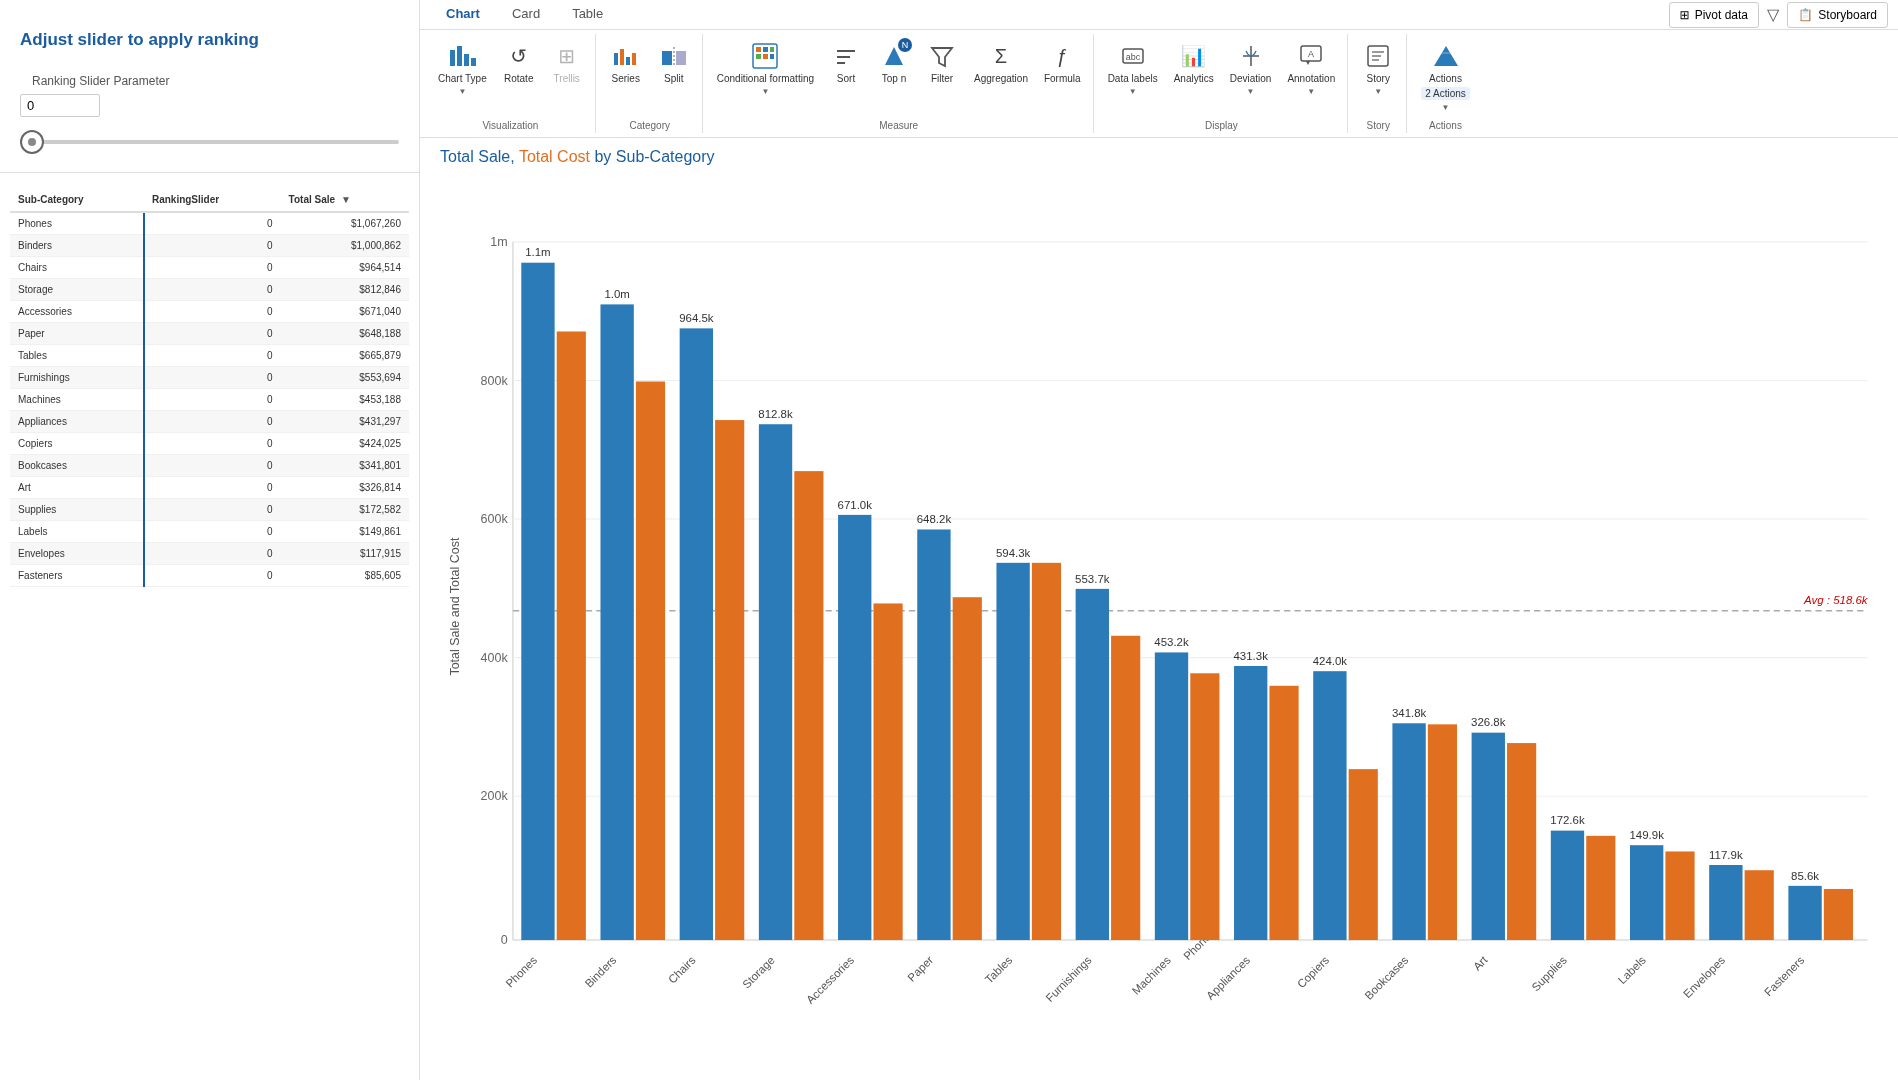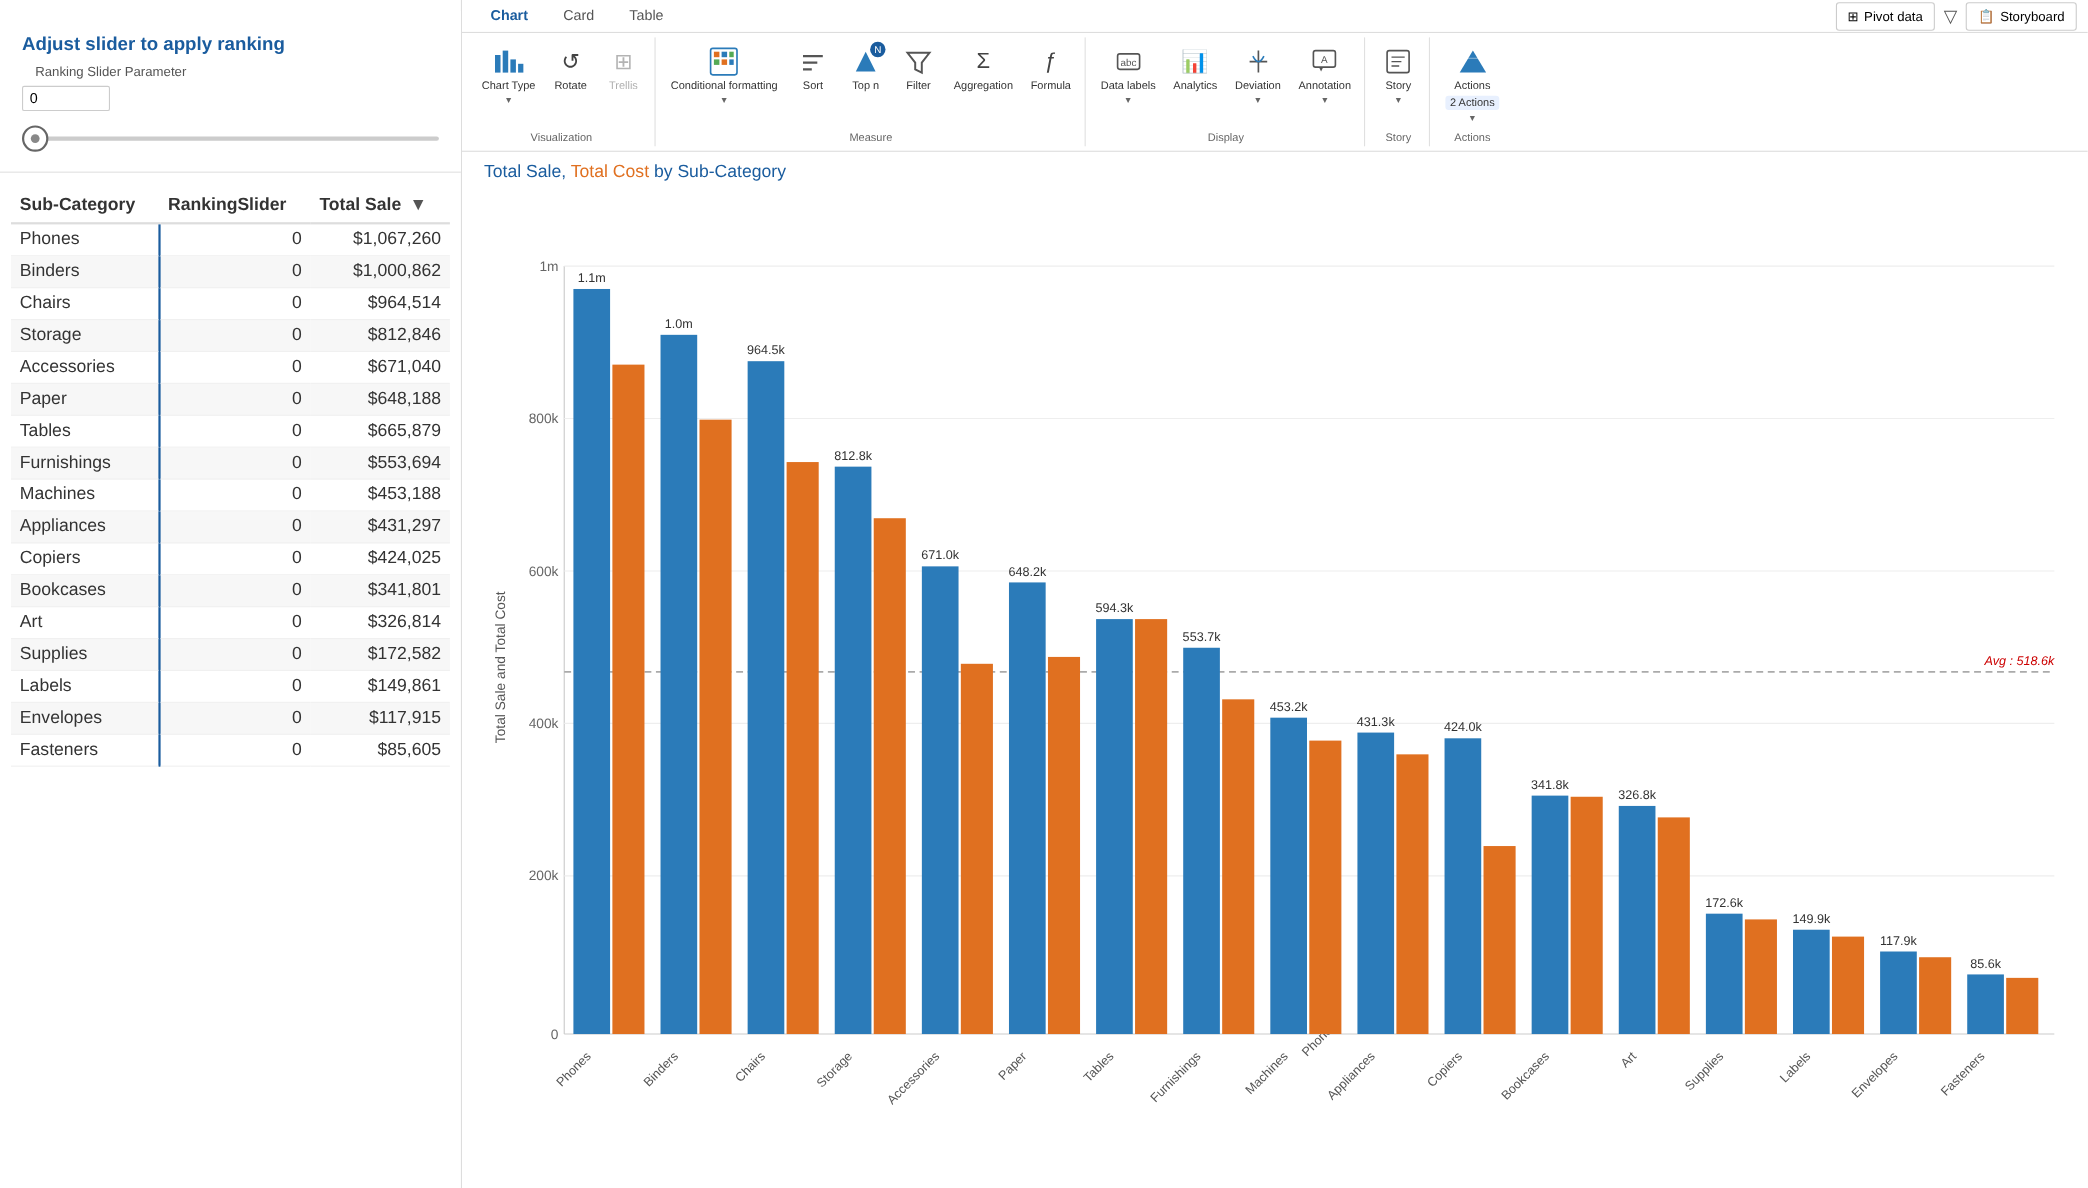--- a/index.html
+++ b/index.html
@@ -4,31 +4,31 @@
   <style>
     * { box-sizing: border-box; margin: 0; padding: 0; }
     body { font-family: 'Segoe UI', Arial, sans-serif; background: #f3f3f3; font-size: 13px; color: #333; overflow: hidden; }
 
     .app-container { display: flex; width: 1898px; height: 1080px; background: #fff; }
 
     
     .left-panel { width: 420px; min-width: 420px; background: #fff; border-right: 1px solid #ddd; display: flex; flex-direction: column; padding-top: 10px; }
 
     .slider-section { background: #fff; padding: 20px 20px 15px 20px; border-bottom: 1px solid #e0e0e0; margin-bottom: 10px; }
-    .slider-title { font-size: 17px; font-weight: 700; color: #1a5c9e; margin-bottom: 8px; }
+    .slider-title { font-size: 17px; font-weight: 700; color: #1a5c9e; margin-bottom: 24px; }
     .slider-label { font-size: 12px; color: #555; margin-bottom: 6px; margin-left: 12px; }
     .slider-input-box { width: 80px; border: 1px solid #ccc; padding: 3px 6px; font-size: 13px; border-radius: 2px; margin-bottom: 10px; }
     .slider-track-container { position: relative; height: 30px; display: flex; align-items: center; }
     .slider-track { width: 100%; height: 4px; background: #ccc; border-radius: 2px; position: relative; }
     .slider-thumb { width: 24px; height: 24px; background: #fff; border: 2px solid #666; border-radius: 50%; position: absolute; left: 0; top: 50%; transform: translateY(-50%); cursor: pointer; display: flex; align-items: center; justify-content: center; }
     .slider-thumb-inner { width: 8px; height: 8px; background: #888; border-radius: 50%; }
 
     
     .table-section { flex: 1; overflow-y: auto; padding: 5px 10px; }
-    .data-table { width: 100%; border-collapse: collapse; font-size: 16px; }
+    .data-table { width: 100%; border-collapse: collapse; font-size: 10px; }
     .data-table th { text-align: left; padding: 6px 8px; font-weight: 600; color: #333; border-bottom: 2px solid #ddd; background: #fff; }
     .data-table th.right { text-align: left; }
     .data-table td { padding: 5px 8px; border-bottom: 1px solid #f0f0f0; }
     .data-table td.right { text-align: right; }
     .data-table tr:nth-child(even) td { background: #f7f7f7; }
     .data-table tr.total-row td { font-weight: 700; border-top: 2px solid #333; background: #fff; }
     .col-divider { border-left: 2px solid #1a5c9e; }
     .sort-arrow { display: inline-block; margin-left: 3px; color: #555; }
 
     
@@ -233,20 +233,46 @@
           </div>
 
           <div class="toolbar-btn" style="opacity:0.4;">
             <div class="icon">⊞</div>
             <div class="btn-label">Trellis</div>
           </div>
         </div>
         <div class="toolbar-group-label">Visualization</div>
       </div>
 
+      <div class="toolbar-group">
+        <div class="toolbar-items">
+          <div class="toolbar-btn">
+            <div class="icon">
+              <svg width="26" height="26" viewBox="0 0 26 26">
+                <rect x="1" y="10" width="4" height="12" fill="#2b7bb9"></rect>
+                <rect x="7" y="6" width="4" height="16" fill="#e07020"></rect>
+                <rect x="13" y="14" width="4" height="8" fill="#2b7bb9"></rect>
+                <rect x="19" y="10" width="4" height="12" fill="#e07020"></rect>
+              </svg>
+            </div>
+            <div class="btn-label">Series</div>
+          </div>
+          <div class="toolbar-btn">
+            <div class="icon">
+              <svg width="26" height="26" viewBox="0 0 26 26">
+                <rect x="1" y="8" width="10" height="14" fill="#2b7bb9"></rect>
+                <rect x="15" y="8" width="10" height="14" fill="#aac"></rect>
+                <line x1="13" y1="4" x2="13" y2="22" stroke="#666" stroke-width="1" stroke-dasharray="2,2"></line>
+              </svg>
+            </div>
+            <div class="btn-label">Split</div>
+          </div>
+        </div>
+        <div class="toolbar-group-label">Category</div>
+      </div>
 
       <div class="toolbar-group">
         <div class="toolbar-items">
 
           <div class="toolbar-btn">
             <div class="icon">
               <svg width="28" height="28" viewBox="0 0 28 28">
                 <rect x="2" y="2" width="24" height="24" rx="2" fill="none" stroke="#2b7bb9" stroke-width="1.5"></rect>
                 <rect x="5" y="5" width="5" height="5" fill="#e07020"></rect>
                 <rect x="12" y="5" width="5" height="5" fill="#2b7bb9"></rect>

